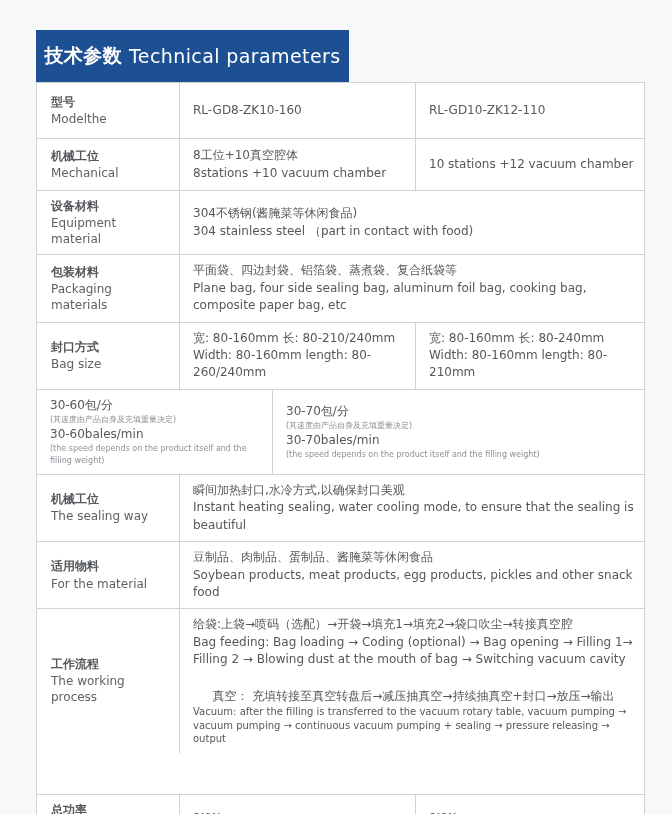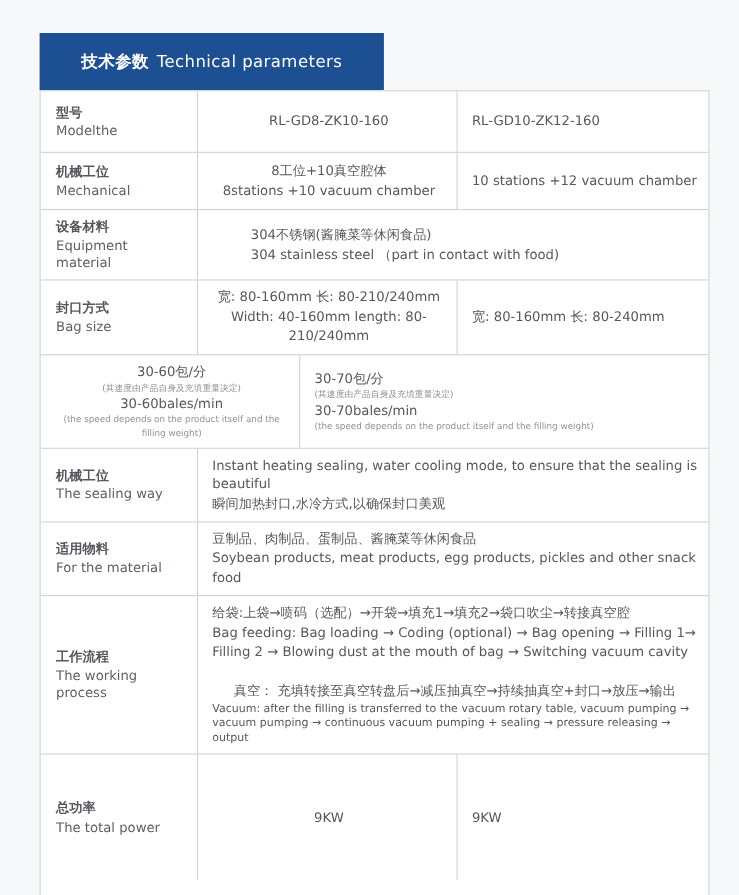--- a/index.html
+++ b/index.html
@@ -6,32 +6,32 @@
   body{
     width:672px;height:814px;position:relative;overflow:hidden;
     background:#f7f8f9;
     font-family:"DejaVu Sans","Liberation Sans",sans-serif;
     color:#54585c;
   }
   .banner{
     position:absolute;left:36px;top:30px;width:313px;height:52px;
     background:#1d4f93;color:#ffffff;
     display:flex;align-items:center;justify-content:center;
-    font-size:15px;letter-spacing:.4px;
+    font-size:19px;letter-spacing:.4px;
   }
   .banner .cn{font-weight:bold;margin-right:7px;}
   .spec-table{
     position:absolute;left:36px;top:82px;width:609px;
     background:#ffffff;border:1px solid #cfd3d6;box-sizing:border-box;
   }
   .row{display:flex;border-top:1px solid #cfd3d6;}
   .row:first-child{border-top:none;}
   .row:nth-child(1){min-height:55px;}
   .row:nth-child(2){min-height:51px;}
-  .row:nth-child(3){min-height:46px;gap:35px;}
+  .row:nth-child(3){min-height:46px;}
   .row:nth-child(4){min-height:56px;}
   .row:nth-child(5){min-height:47px;}
   .row:nth-child(6){min-height:54px;}
   .row:nth-child(7){min-height:47px;}
   .row:nth-child(8){min-height:50px;}
   .row:nth-child(9){min-height:114px;}
   .row:nth-child(10){min-height:47px;margin-top:41px;}
   .row:nth-child(11){min-height:50px;}
   .row:nth-child(12){min-height:50px;}
   .row:nth-child(13){min-height:45px;}
@@ -41,21 +41,21 @@
     padding:7px 14px 7px 14px;
     display:flex;flex-direction:column;justify-content:center;
   }
   .label-cn{font-size:12px;font-weight:600;color:#54585c;line-height:1.35;}
   .label-en{font-size:12px;color:#5d6166;margin-top:2px;line-height:1.3;}
   .cells{flex:1;display:flex;min-width:0;}
   .value-cell{
     box-sizing:border-box;padding:7px 10px 7px 13px;
     display:flex;flex-direction:column;justify-content:center;
   }
-  .value-cell.c1{flex:0 0 236px;width:236px;border-right:1px solid #cfd3d6;text-align:center;}
+  .value-cell.c1{flex:0 0 236px;width:236px;border-right:1px solid #cfd3d6;}
   .value-cell.c2{flex:1;}
   .value-cell.span{flex:1;}
   .line{font-size:12px;line-height:1.45;color:#54585c;}
   .line.small{font-size:10px;line-height:1.35;}
   .line.tiny{font-size:8px;line-height:1.5;color:#8d9297;}
   .line.gap{margin-top:19px;text-align:center;}
   .line .note{font-size:8px;color:#8d9297;}
 </style>
 </head>
 <body>
@@ -69,21 +69,21 @@
     <div class="row">
       <div class="label-cell">
         <div class="label-cn">型号</div>
         <div class="label-en">Modelthe</div>
       </div>
       <div class="cells">
         <div class="value-cell c1">
           <div class="line">RL-GD8-ZK10-160</div>
         </div>
         <div class="value-cell c2">
-          <div class="line">RL-GD10-ZK12-160</div>
+          <div class="line">RL-GD10-ZK12-110</div>
         </div>
       </div>
     </div>
     <div class="row">
       <div class="label-cell">
         <div class="label-cn">机械工位</div>
         <div class="label-en">Mechanical</div>
       </div>
       <div class="cells">
         <div class="value-cell c1">
@@ -102,30 +102,43 @@
       </div>
       <div class="cells">
         <div class="value-cell span">
           <div class="line">304不锈钢(酱腌菜等休闲食品)</div>
           <div class="line">304 stainless steel （part in contact with food)</div>
         </div>
       </div>
     </div>
     <div class="row">
       <div class="label-cell">
+        <div class="label-cn">包装材料</div>
+        <div class="label-en">Packaging materials</div>
+      </div>
+      <div class="cells">
+        <div class="value-cell span">
+          <div class="line">平面袋、四边封袋、铝箔袋、蒸煮袋、复合纸袋等</div>
+          <div class="line">Plane bag, four side sealing bag, aluminum foil bag, cooking bag, composite paper bag, etc</div>
+        </div>
+      </div>
+    </div>
+    <div class="row">
+      <div class="label-cell">
         <div class="label-cn">封口方式</div>
         <div class="label-en">Bag size</div>
       </div>
       <div class="cells">
         <div class="value-cell c1">
           <div class="line">宽: 80-160mm 长: 80-210/240mm</div>
-          <div class="line">Width: 40-160mm length: 80-210/240mm</div>
+          <div class="line">Width: 80-160mm length: 80-260/240mm</div>
         </div>
         <div class="value-cell c2">
           <div class="line">宽: 80-160mm 长: 80-240mm</div>
+          <div class="line">Width: 80-160mm length: 80-210mm</div>
         </div>
       </div>
     </div>
     <div class="row">
       <div class="cells">
         <div class="value-cell c1">
           <div class="line">30-60包/分 <div class="note">(其速度由产品自身及充填重量决定)</div></div>
           <div class="line">30-60bales/min</div>
           <div class="line tiny">(the speed depends on the product itself and the filling weight)</div>
         </div>
@@ -136,22 +149,22 @@
         </div>
       </div>
     </div>
     <div class="row">
       <div class="label-cell">
         <div class="label-cn">机械工位</div>
         <div class="label-en">The sealing way</div>
       </div>
       <div class="cells">
         <div class="value-cell span">
+          <div class="line">瞬间加热封口,水冷方式,以确保封口美观</div>
           <div class="line">Instant heating sealing, water cooling mode, to ensure that the sealing is beautiful</div>
-          <div class="line">瞬间加热封口,水冷方式,以确保封口美观</div>
         </div>
       </div>
     </div>
     <div class="row">
       <div class="label-cell">
         <div class="label-cn">适用物料</div>
         <div class="label-en">For the material</div>
       </div>
       <div class="cells">
         <div class="value-cell span">

